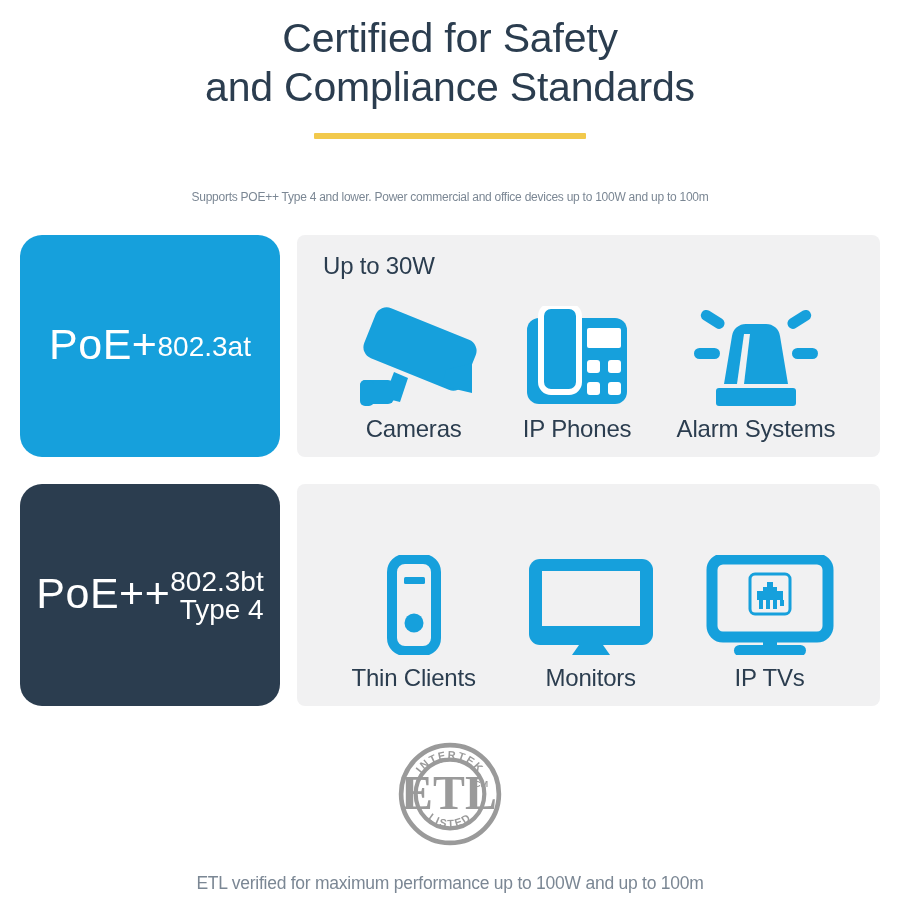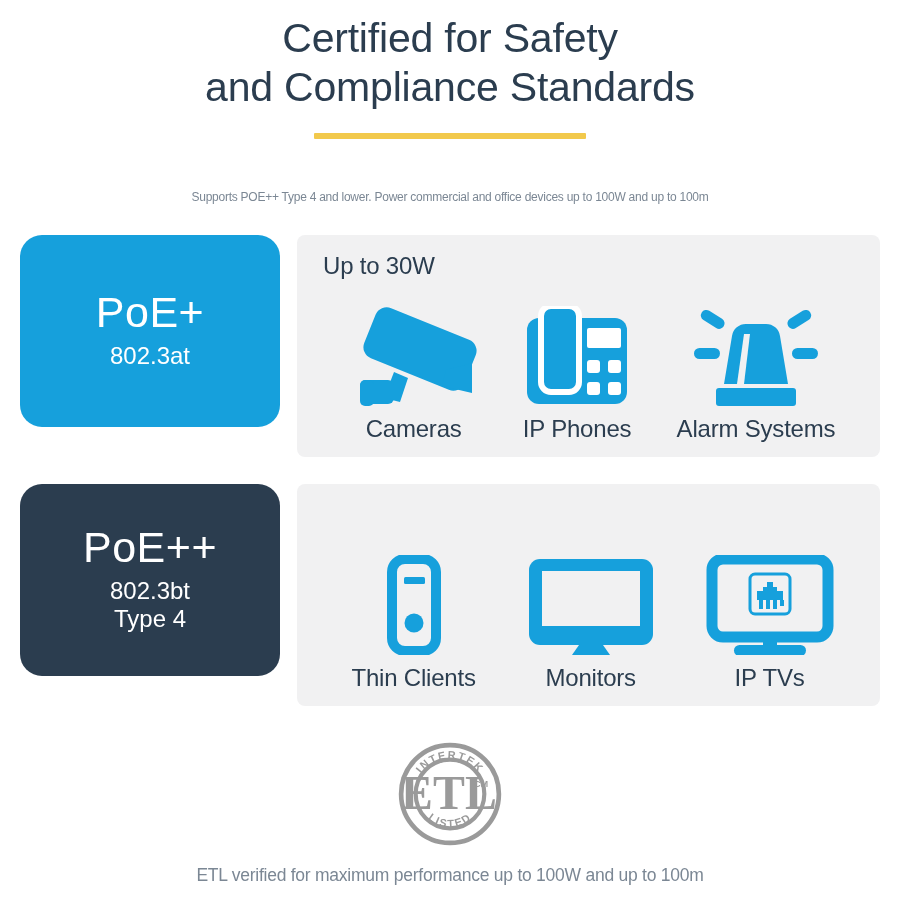--- a/index.html
+++ b/index.html
@@ -57,45 +57,45 @@
   .row {
     display: flex;
     align-items: stretch;
     gap: 17px;
   }
   .row + .row { margin-top: 27px; }
 
   .badge {
     width: 260px;
     min-width: 260px;
-    height: 192px;
+    height: 222px;
     border-radius: 22px;
     display: flex;
-    flex-direction: column;
+    flex-direction: row;
     align-items: center;
     justify-content: center;
     color: #ffffff;
     box-sizing: border-box;
     padding-bottom: 4px;
   }
   .badge.poe-plus   { background: #16a0dc; }
   .badge.poe-plusplus { background: #2b3d4f; }
 
   .badge-title {
     font-size: 43px;
     line-height: 48px;
     font-weight: 400;
     letter-spacing: 0.5px;
   }
   .badge-sub {
-    font-size: 24px;
+    font-size: 28px;
     line-height: 28px;
     font-weight: 400;
     margin-top: 6px;
-    text-align: center;
+    text-align: right;
     white-space: pre-line;
   }
 
   .card {
     flex: 1;
     background: #f1f1f2;
     border-radius: 8px;
     box-sizing: border-box;
     padding: 17px 18px 14px 26px;
     display: flex;
@@ -138,21 +138,21 @@
     white-space: nowrap;
   }
 
   
   .footer {
     margin-top: 36px;
     text-align: center;
   }
   .etl-logo { display: block; margin: 0 auto; }
   .footer-note {
-    margin-top: 18px;
+    margin-top: 26px;
     font-size: 17.5px;
     line-height: 22px;
     color: #7b8794;
     letter-spacing: -0.25px;
   }
 </style>
 </head>
 <body>
 
 <div class="header">

